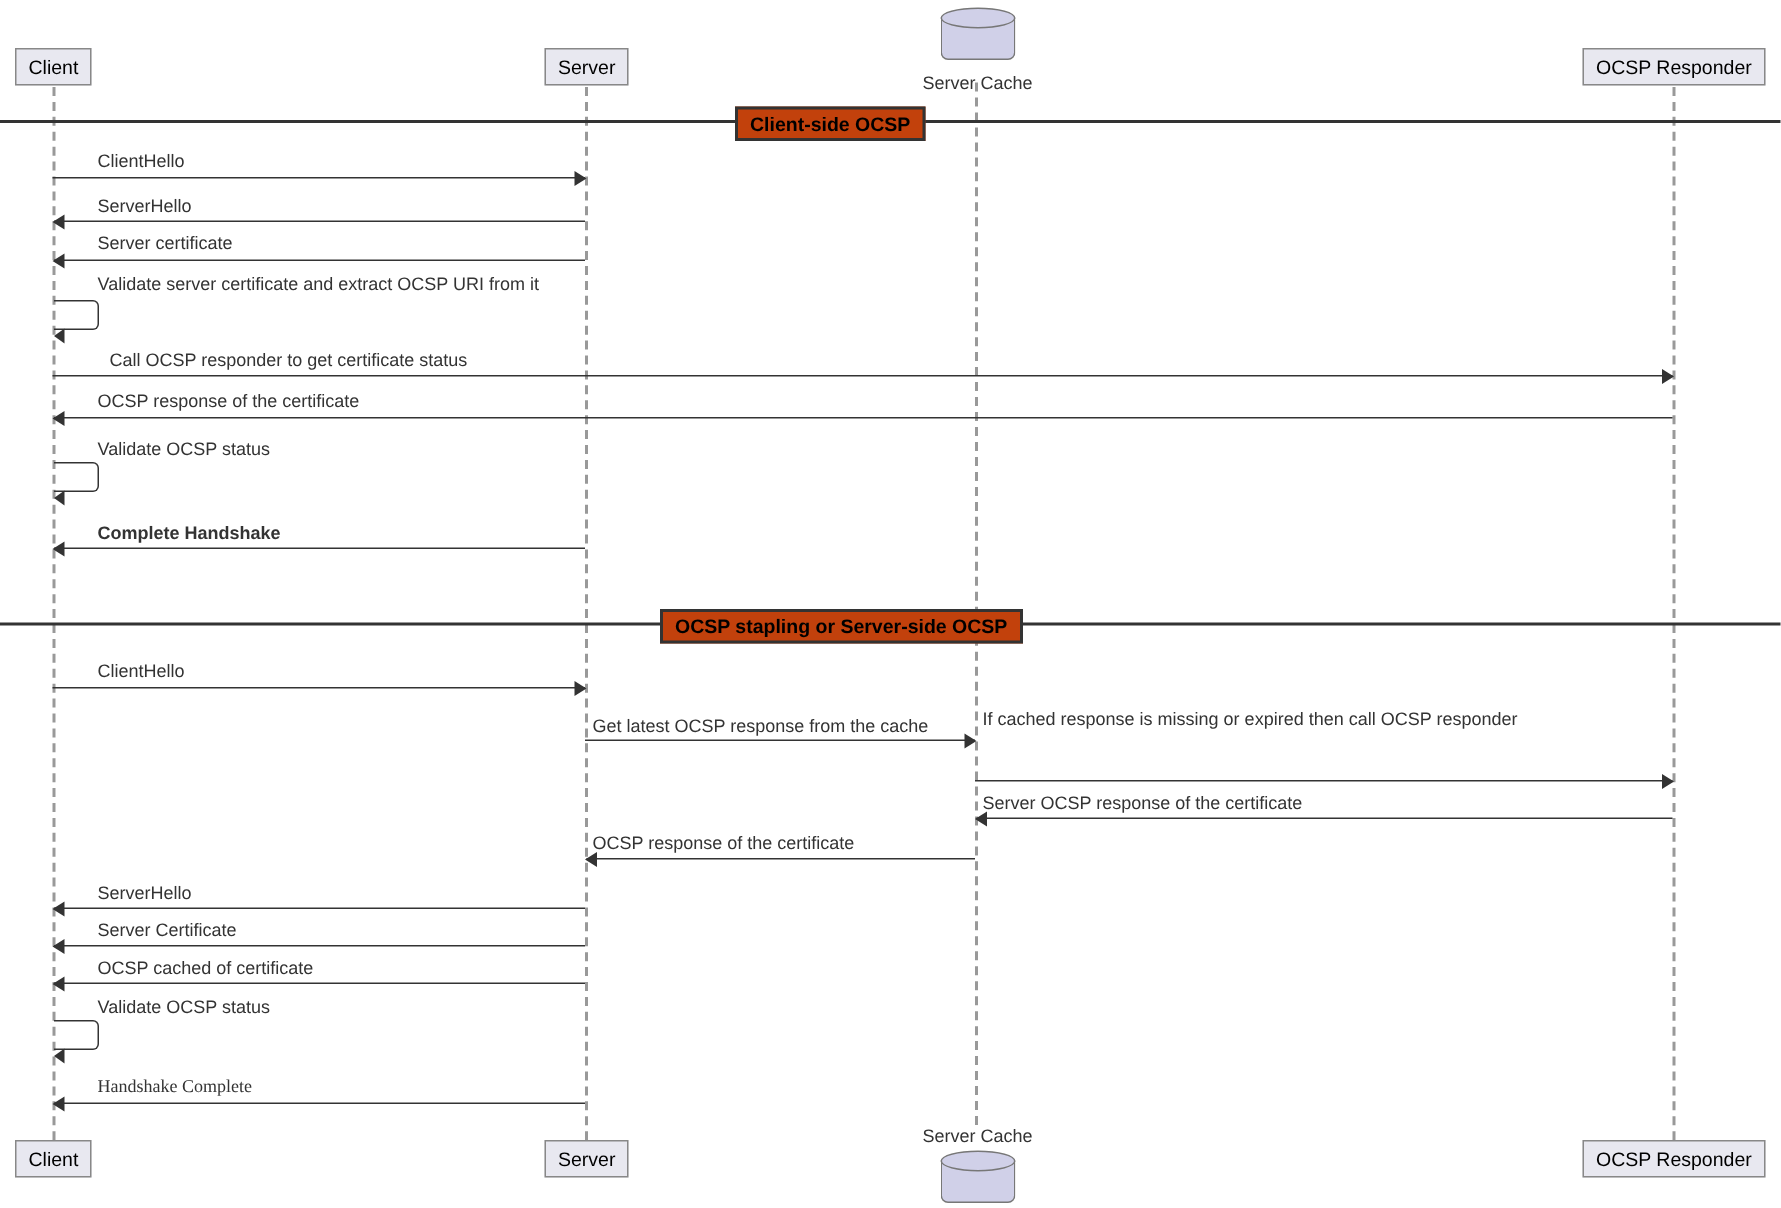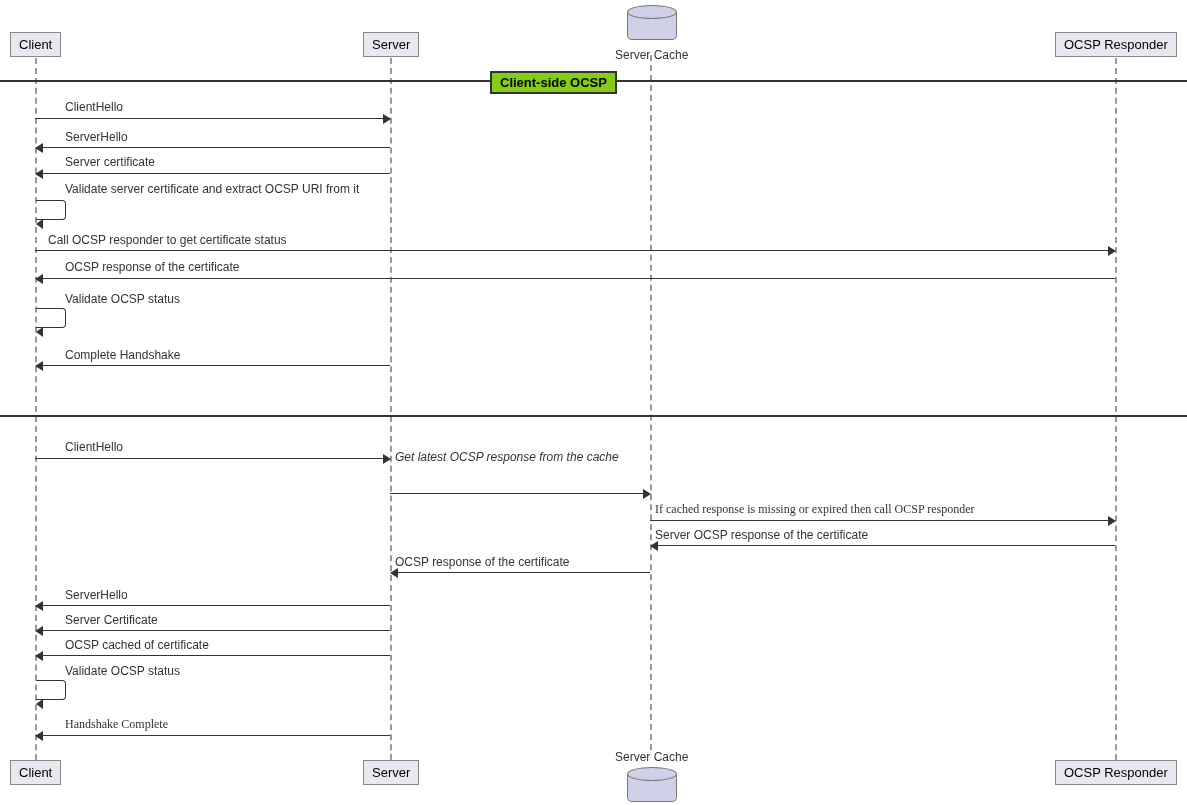--- a/index.html
+++ b/index.html
@@ -65,21 +65,21 @@
     .section-divider {
       position: absolute;
       left: 0;
       right: 0;
       height: 2px;
       background: #333;
     }
     .section-label {
       position: absolute;
       border: 2px solid #333;
-      background: #84cc16;
+      background: #c2410c;
       padding: 2px 8px;
       font-size: 13px;
       font-weight: bold;
     }
     
     .arrow-label {
       position: absolute;
       font-size: 12px;
       color: #333;
       white-space: nowrap;
@@ -153,54 +153,55 @@
 
   <div>
     <div class="arrow-label" style="left:65px; top:182px;">Validate server certificate and extract OCSP URI from it</div>
 
     <div style="position:absolute; left:36px; top:200px; width:30px; height:20px; border:1px solid #333; border-left:none; border-radius:0 4px 4px 0;"></div>
 
     <div style="position:absolute; left:36px; top:219px; width:0; height:0; border-top:5px solid transparent; border-bottom:5px solid transparent; border-right:7px solid #333;"></div>
   </div>
 
   <div>
-    <div class="arrow-label" style="left:48px; top:233px;text-align:right;">Call OCSP responder to get certificate status</div>
+    <div class="arrow-label" style="left:73px; top:233px;text-align:right;">Call OCSP responder to get certificate status</div>
     <div class="arrow-line" style="left:35px; top:250px; width:1080px;"></div>
   </div>
 
   <div>
     <div class="arrow-label" style="left:65px; top:260px;">OCSP response of the certificate</div>
     <div class="arrow-line left" style="left:36px; top:278px; width:1079px;"></div>
   </div>
 
   <div>
     <div class="arrow-label" style="left:65px; top:292px;">Validate OCSP status</div>
     <div style="position:absolute; left:36px; top:308px; width:30px; height:20px; border:1px solid #333; border-left:none; border-radius:0 4px 4px 0;"></div>
     <div style="position:absolute; left:36px; top:327px; width:0; height:0; border-top:5px solid transparent; border-bottom:5px solid transparent; border-right:7px solid #333;"></div>
   </div>
 
   <div>
-    <div class="arrow-label" style="left:65px; top:348px;">Complete Handshake</div>
+    <div class="arrow-label" style="left:65px; top:348px;font-weight:bold;">Complete Handshake</div>
     <div class="arrow-line left" style="left:36px; top:365px; width:354px;"></div>
   </div>
 
   <div class="section-divider" style="top:415px;"></div>
+  <div class="section-label" style="left:440px; top:406px;">OCSP stapling or Server-side OCSP</div>
 
   <div>
     <div class="arrow-label" style="left:65px; top:440px;">ClientHello</div>
     <div class="arrow-line" style="left:35px; top:458px; width:355px;"></div>
   </div>
 
   <div>
-    <div class="arrow-label" style="left:395px; top:450px;font-style:italic;">Get latest OCSP response from the cache</div>
+    <div class="arrow-label" style="left:395px; top:477px;">Get latest OCSP response from the cache</div>
     <div class="arrow-line" style="left:390px; top:493px; width:260px;"></div>
   </div>
 
   <div>
-    <div class="arrow-label" style="left:655px; top:502px;font-family:Liberation Serif, serif;">If cached response is missing or expired then call OCSP responder</div>
+    <div class="arrow-label" style="left:655px; top:472px;">If cached response is missing or expired then call OCSP responder</div>
     <div class="arrow-line" style="left:650px; top:520px; width:465px;"></div>
   </div>
 
   <div>
     <div class="arrow-label" style="left:655px; top:528px;">Server OCSP response of the certificate</div>
     <div class="arrow-line left" style="left:651px; top:545px; width:464px;"></div>
   </div>
 
   <div>
     <div class="arrow-label" style="left:395px; top:555px;">OCSP response of the certificate</div>

